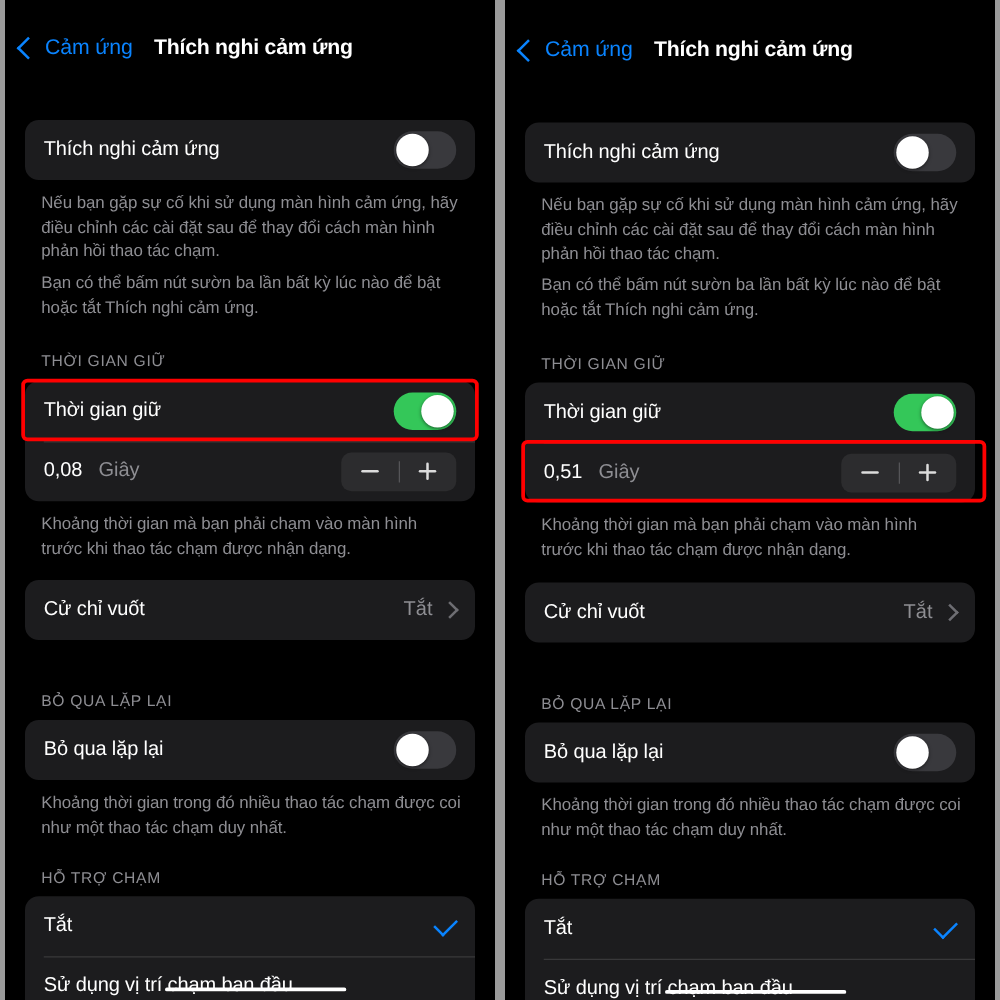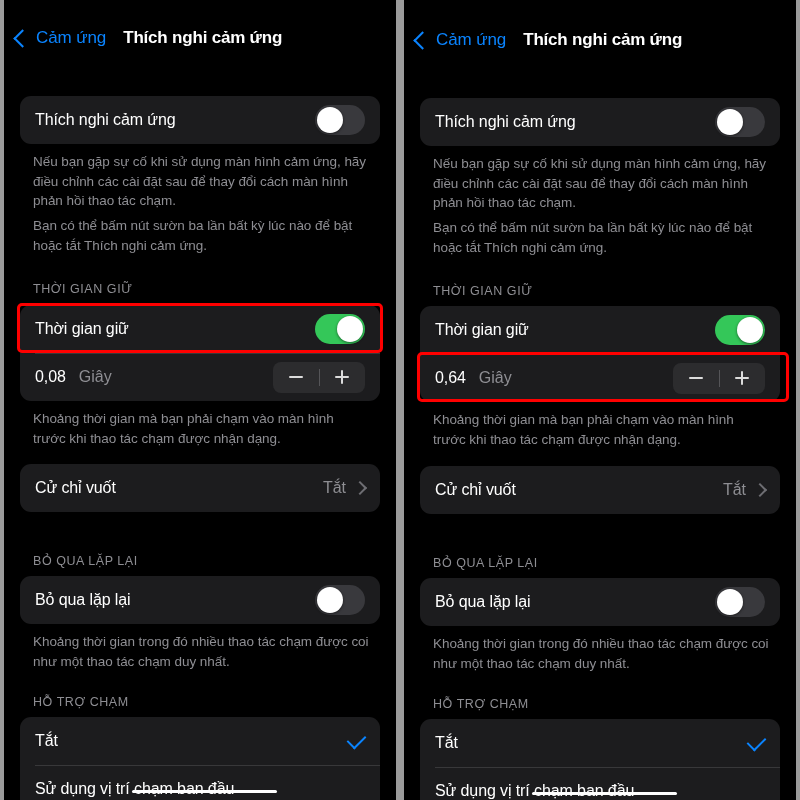--- a/index.html
+++ b/index.html
@@ -364,21 +364,21 @@
       <div class="group" style="left:16px; right:16px; top:306px; height:96px;">
         <div class="row" style="height:48px;">
           <span class="row-label">Thời gian giữ</span>
           <span class="toggle on">
             <span class="knob"></span>
           </span>
         </div>
         <div class="divider" style="top:48px;"></div>
         <div class="row" style="height:48px;">
           <span style="display:flex; align-items:baseline; gap:13px;">
-            <span class="row-label">0,64</span>
+            <span class="row-label">0,51</span>
             <span class="row-value">Giây</span>
           </span>
           <span class="stepper">
             <span class="stepper-btn">
               <span class="stepper-glyph minus"></span>
             </span>
             <span class="stepper-sep"></span>
             <span class="stepper-btn">
               <span class="stepper-glyph plus"></span>
             </span>

